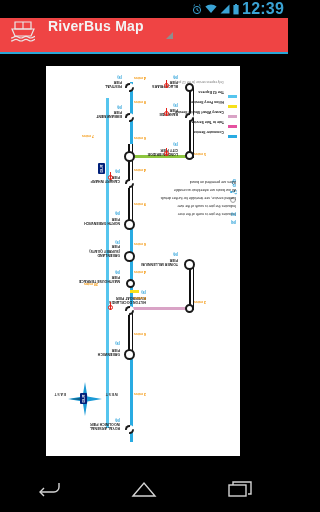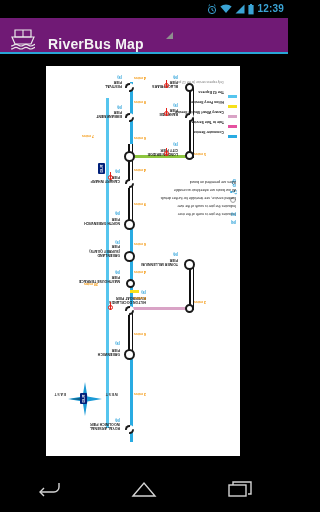--- a/index.html
+++ b/index.html
@@ -12,28 +12,28 @@
   #screen { position: relative; width: 288px; height: 512px; background: #000; }
 
   
   .statusbar {
     position: absolute; left: 0; top: 0; width: 288px; height: 18px;
     background: #000; display: flex; align-items: center;
     justify-content: flex-end; padding-right: 4px; gap: 3px;
   }
   .st-ico { display: block; }
   .st-clock {
-    color: #3aa3d4; font-size: 10px; font-weight: bold;
+    color: #3aa3d4; font-size: 16px; font-weight: bold;
     letter-spacing: .2px; line-height: 18px;
   }
 
   
   .actionbar {
     position: absolute; left: 0; top: 18px; width: 288px; height: 36px;
-    background: #701a75; display: flex; align-items: flex-end;
+    background: #ef4444; display: flex; align-items: flex-start;
     border-bottom: 2px solid #29a6d6;
   }
   .app-logo { width: 30px; height: 26px; margin-left: 8px; flex: none; }
   .app-title {
     color: #f4f4f4; font-size: 14px; font-weight: bold;
     margin-left: 10px; letter-spacing: .2px;
   }
   .overflow-tri {
     position: absolute; left: 166px; top: 32px;
     width: 0; height: 0;

